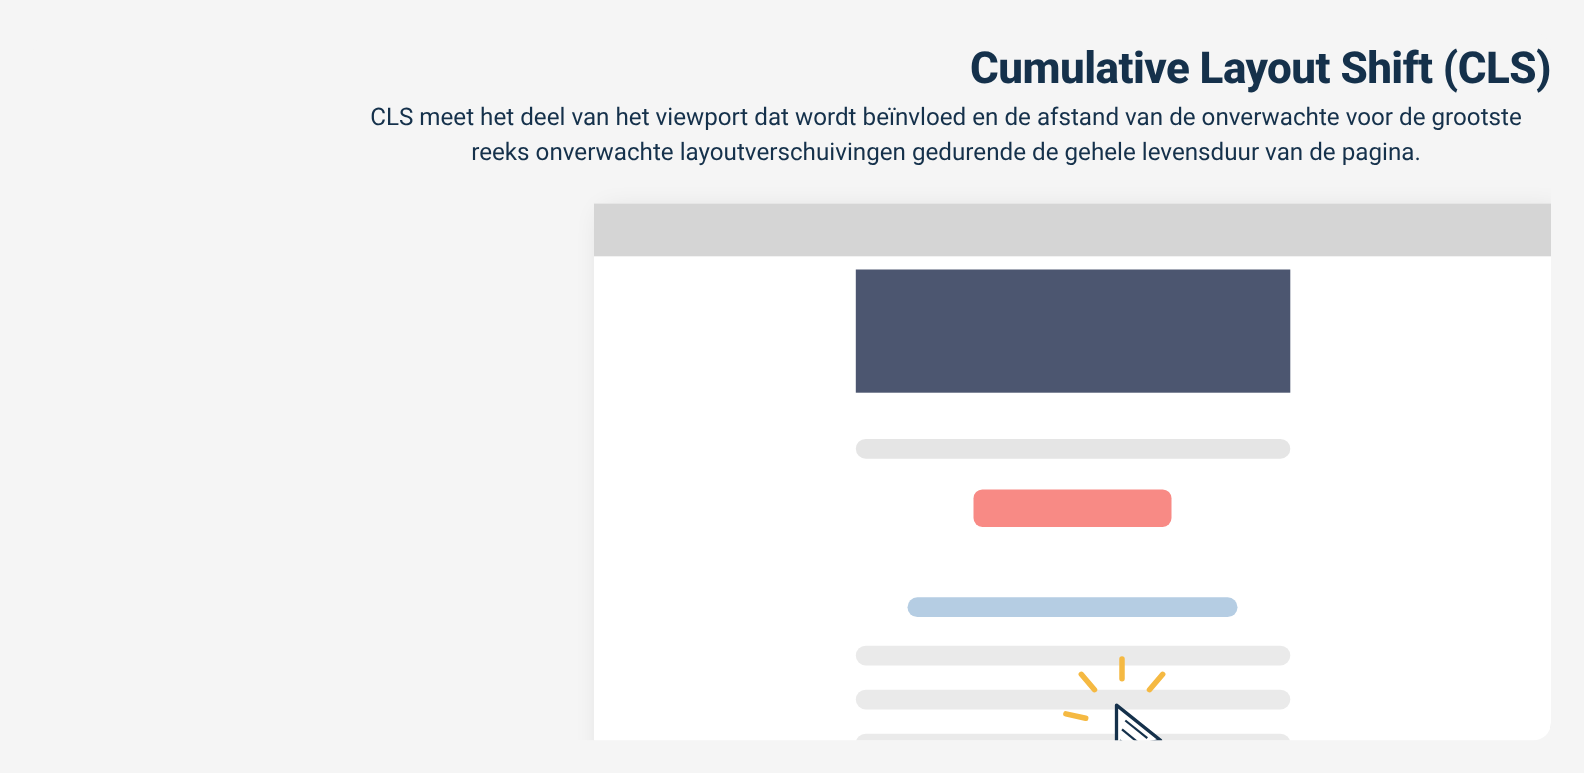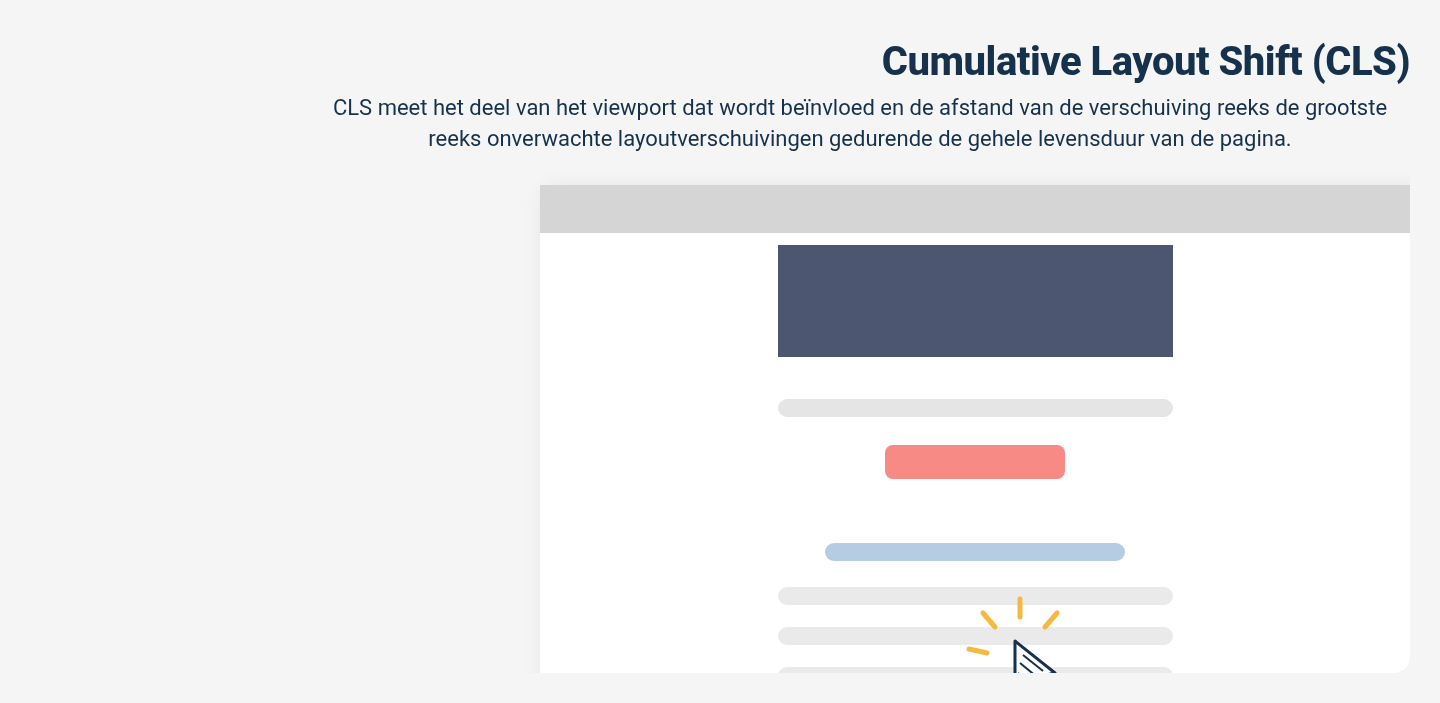--- a/index.html
+++ b/index.html
@@ -101,21 +101,21 @@
       transform: translateX(-20px);
       bottom: -18px;
       pointer-events: none;
     }
   </style>
 </head>
 <body>
 
 <div class="container">
   <h1 class="title">Cumulative Layout Shift (CLS)</h1>
-  <p class="description">CLS meet het deel van het viewport dat wordt beïnvloed en de afstand van de verschuiving reeks de grootste reeks onverwachte layoutverschuivingen gedurende de gehele levensduur van de pagina.</p>
+  <p class="description">CLS meet het deel van het viewport dat wordt beïnvloed en de afstand van de onverwachte voor de grootste reeks onverwachte layoutverschuivingen gedurende de gehele levensduur van de pagina.</p>
 
   <div class="mockup-wrapper">
     <div class="mockup">
       <div class="mockup-header"></div>
       <div class="hero-block"></div>
       <div class="grey-bar-1"></div>
       <div class="red-bar"></div>
       <div class="blue-bar"></div>
       <div class="grey-text-line first"></div>
       <div class="grey-text-line"></div>

